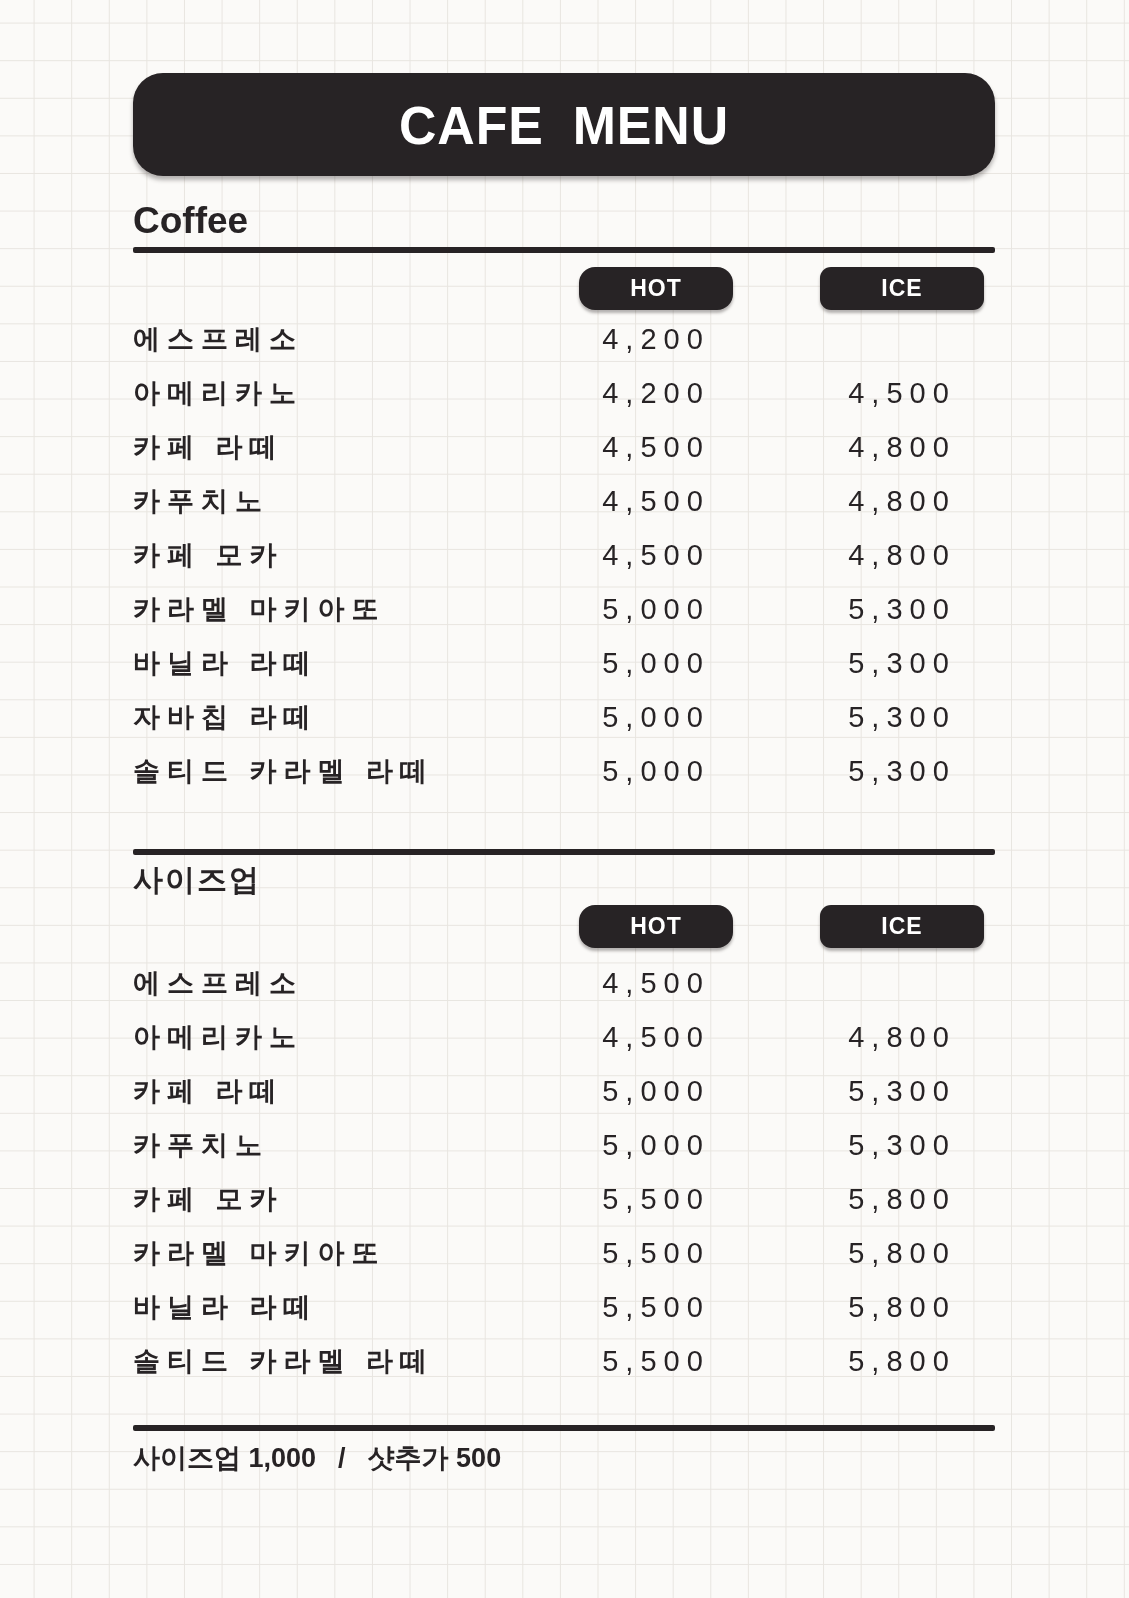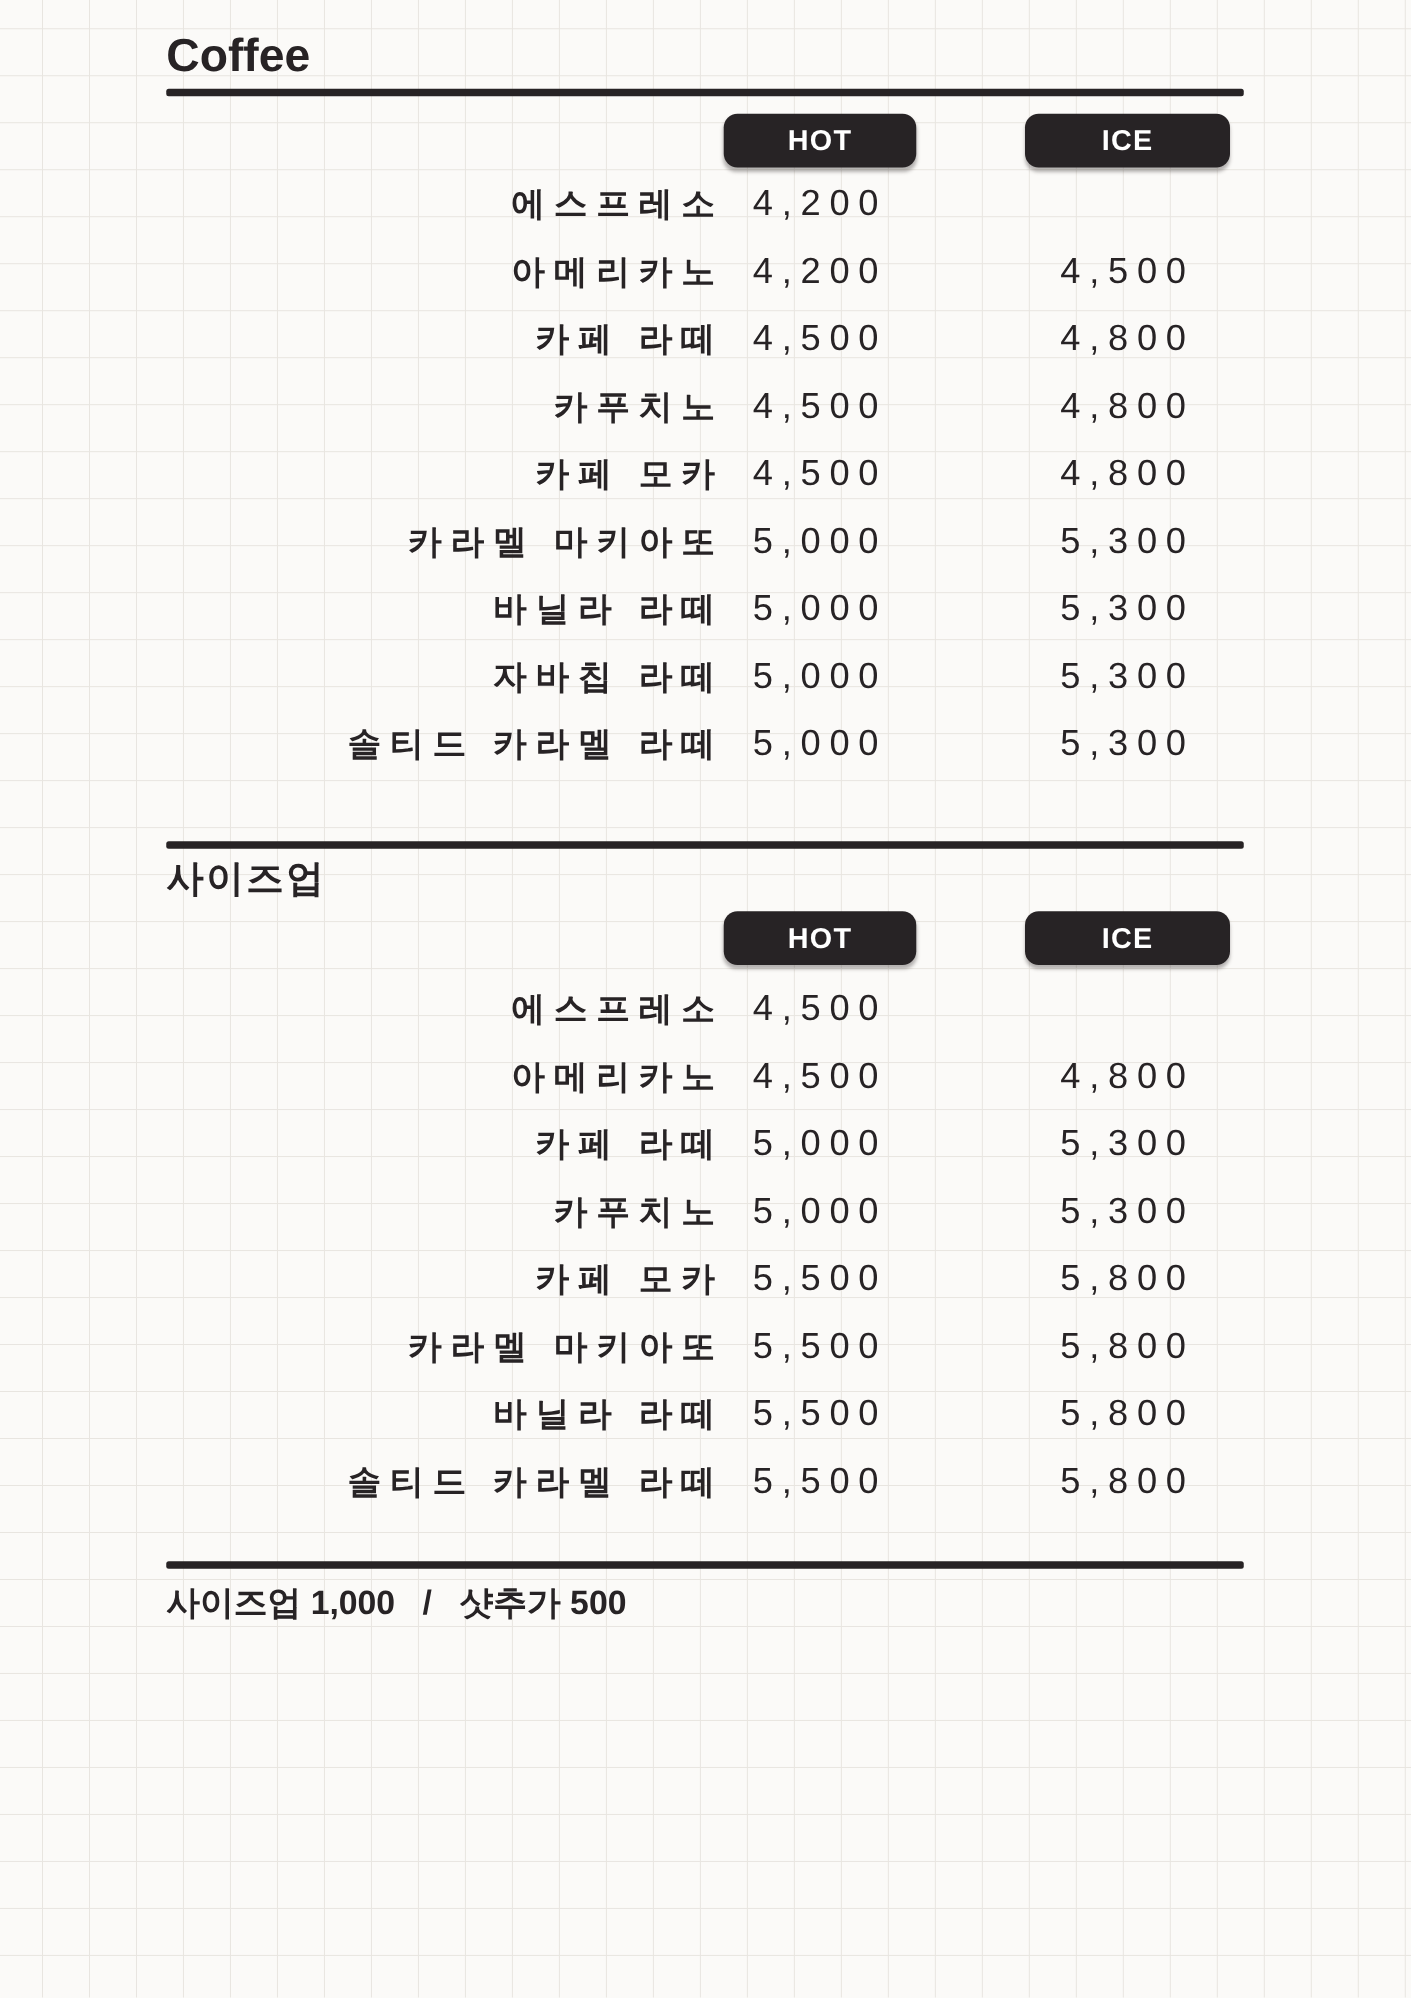--- a/index.html
+++ b/index.html
@@ -84,32 +84,31 @@
     background:var(--ink);
     color:#fff;
     display:flex;
     align-items:center;
     justify-content:center;
     font-size:23px;
     font-weight:700;
     letter-spacing:1px;
     box-shadow:0 3px 3px rgba(45,40,40,0.35);
   }
-  .badge.hot{grid-column:2;}
+  .badge.hot{grid-column:2;border-radius:16px;}
   .badge.ice{grid-column:4;}
   .rows{margin-top:2px;}
   .rows.second{margin-top:8px;}
   .menu-row{height:54px;}
   .cell{display:block;}
   .cell.name{
     font-size:27px;
     font-weight:600;
     letter-spacing:7px;
     white-space:nowrap;
-    text-align:right;
   }
   .cell.hot,.cell.ice{
     font-size:29px;
     font-weight:500;
     letter-spacing:7px;
     text-align:center;
     white-space:nowrap;
   }
   
   .footer{
@@ -119,20 +118,23 @@
     gap:22px;
     font-size:27px;
     font-weight:600;
   }
 </style>
 </head>
 <body>
 
 <div class="sheet">
 
+  <div class="banner">
+    <span class="banner-title">CAFE MENU</span>
+  </div>
 
   <div class="category">Coffee</div>
   <div class="rule rule1"></div>
 
   <div class="grid-cols badge-row first">
     <div class="badge hot">HOT</div>
     <div class="badge ice">ICE</div>
   </div>
   <div class="rows">
       <div class="menu-row grid-cols">

